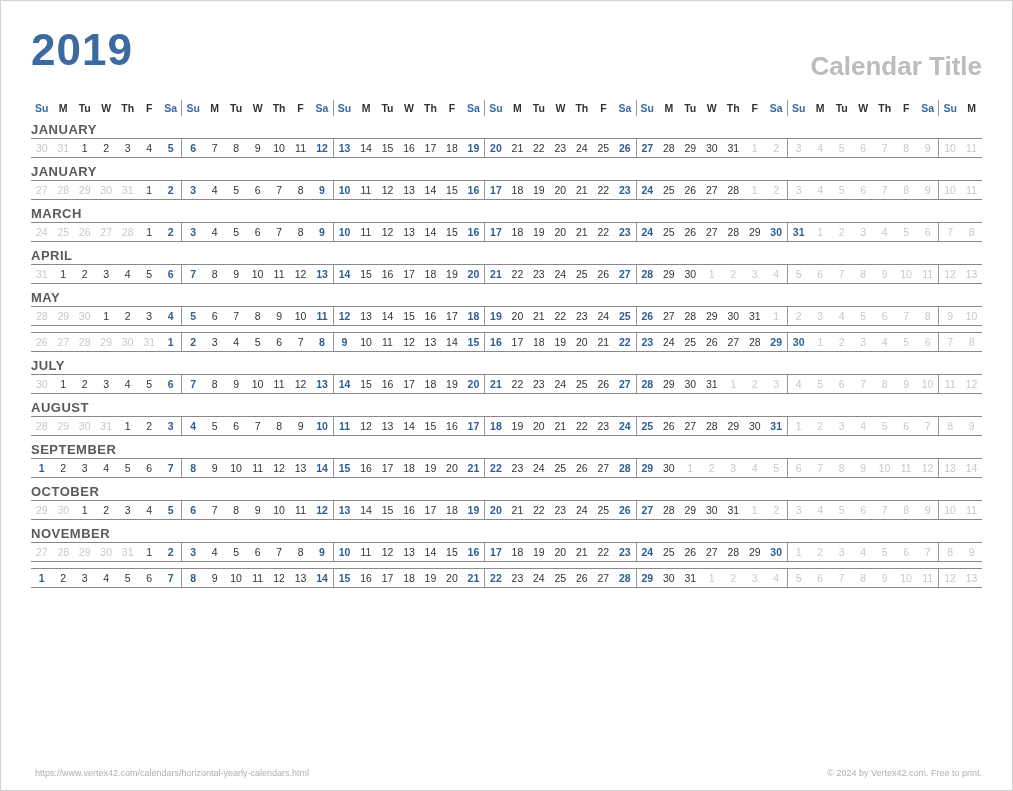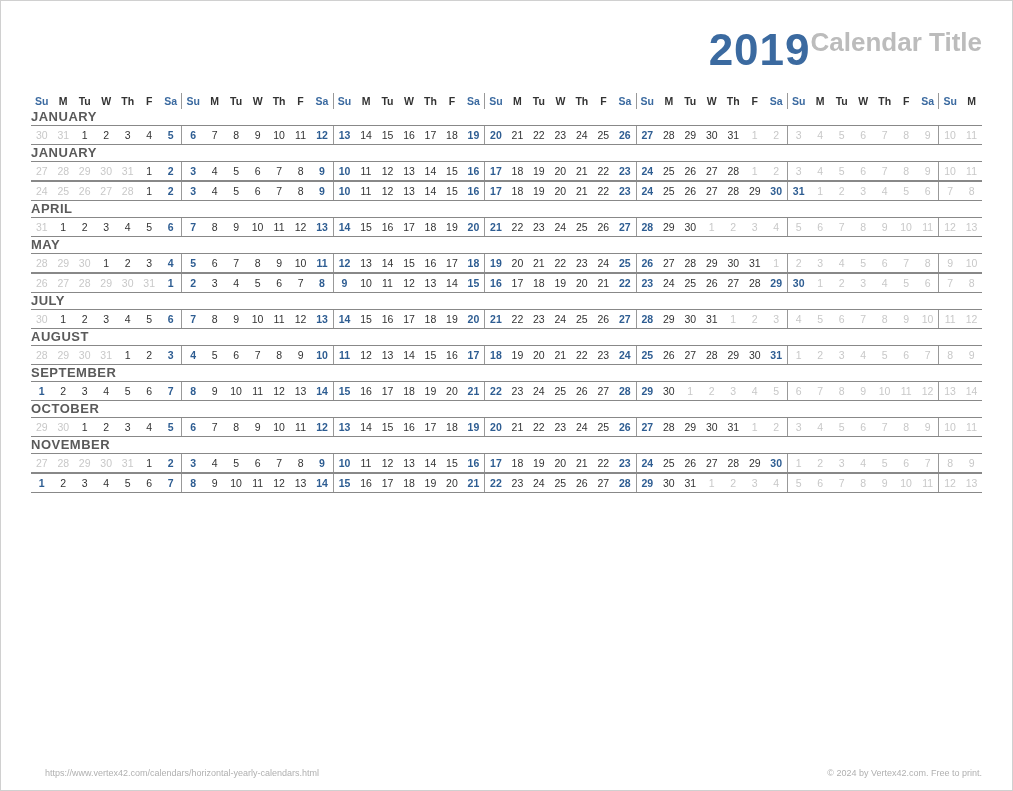--- a/index.html
+++ b/index.html
@@ -13,35 +13,36 @@
   }
   .frame {
     width: 1013px;
     height: 791px;
     border: 1px solid #d0d0d0;
     padding: 24px 30px 10px 30px;
     position: relative;
   }
   .header-row {
     display: flex;
-    justify-content: flex-end;
+    justify-content: space-between;
     align-items: flex-start;
+    gap: 40px;
   }
   .year {
     font-size: 44px;
     font-weight: bold;
     color: #3b6aa0;
     letter-spacing: 1px;
     font-family: "Trebuchet MS", Verdana, sans-serif;
   }
   .title {
     font-size: 26px;
     font-weight: bold;
     color: #bcbcbc;
-    margin-top: 2px;
+    margin-top: 26px;
     font-family: "Trebuchet MS", Verdana, sans-serif;
   }
   .dow-row, .day-row {
     display: flex;
     width: 100%;
   }
   .dow-row {
     margin-top: 18px;
   }
   .dow-cell {
@@ -49,21 +50,21 @@
     text-align: center;
     font-size: 10.5px;
     font-weight: bold;
     color: #333;
     padding: 2px 0;
   }
   .dow-cell.weekend { color: #3b6aa0; }
   .dow-cell.week-start { border-left: 1px solid #999; }
   .dow-cell:first-child.week-start { border-left: none; }
 
-  .month-block { }
+  .month-block { margin-top: 6px; }
   .month-name {
     font-size: 13px;
     font-weight: bold;
     color: #5a5a5a;
     letter-spacing: 0.5px;
     padding-bottom: 1px;
     font-family: "Trebuchet MS", Verdana, sans-serif;
   }
   .day-row {
     border-top: 1px solid #888;
@@ -79,21 +80,21 @@
   }
   .day-cell.weekend { color: #2e5d92; font-weight: bold; }
   .day-cell.outside { color: #c8c8c8; }
   .day-cell.outside.weekend { color: #c8c8c8; font-weight: normal;}
   .day-cell.week-start { border-left: 1px solid #999; }
   .day-cell:first-child.week-start { border-left: none; }
 
   .footer {
     position: absolute;
     bottom: 12px;
-    left: 44px;
+    left: 34px;
     right: 30px;
     display: flex;
     justify-content: space-between;
     font-size: 9px;
     color: #b0b0b0;
   }
 </style>
 </head>
 <body>
 
@@ -244,20 +245,21 @@
           <div class="day-cell outside">5</div>
           <div class="day-cell outside">6</div>
           <div class="day-cell outside">7</div>
           <div class="day-cell outside">8</div>
           <div class="day-cell weekend outside">9</div>
           <div class="day-cell weekend week-start outside">10</div>
           <div class="day-cell outside">11</div>
         </div>
       </div>
       <div class="month-block">
+        <div class="month-name">MARCH</div>
         <div class="day-row">
           <div class="day-cell weekend week-start outside">24</div>
           <div class="day-cell outside">25</div>
           <div class="day-cell outside">26</div>
           <div class="day-cell outside">27</div>
           <div class="day-cell outside">28</div>
           <div class="day-cell">1</div>
           <div class="day-cell weekend">2</div>
           <div class="day-cell weekend week-start">3</div>
           <div class="day-cell">4</div>

